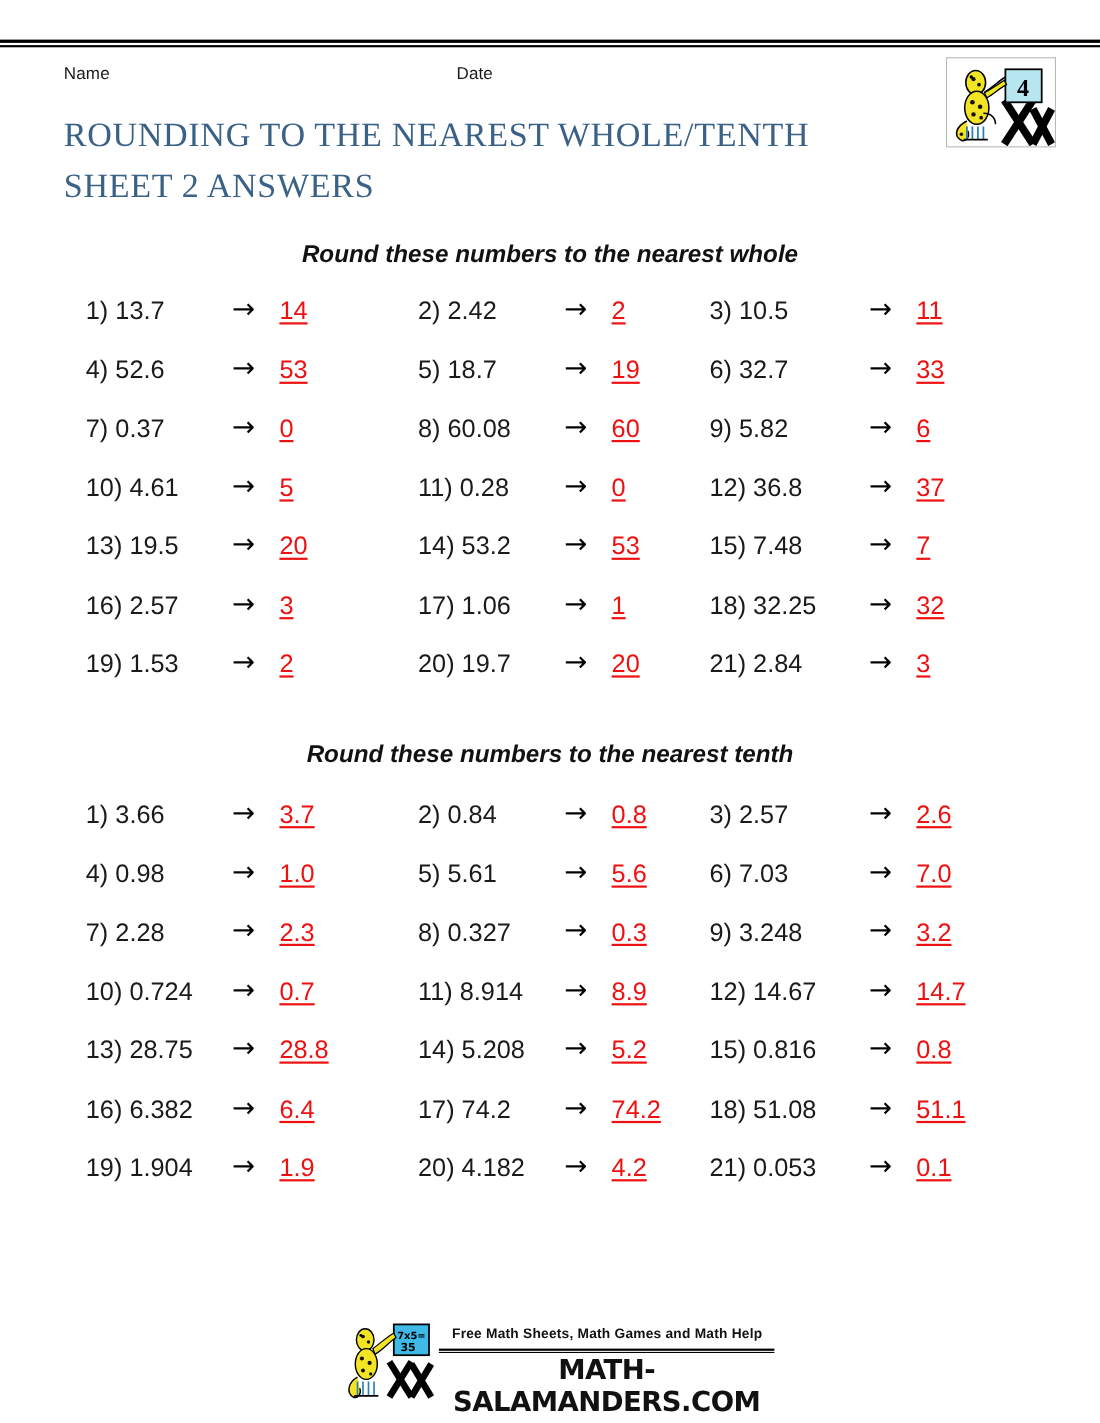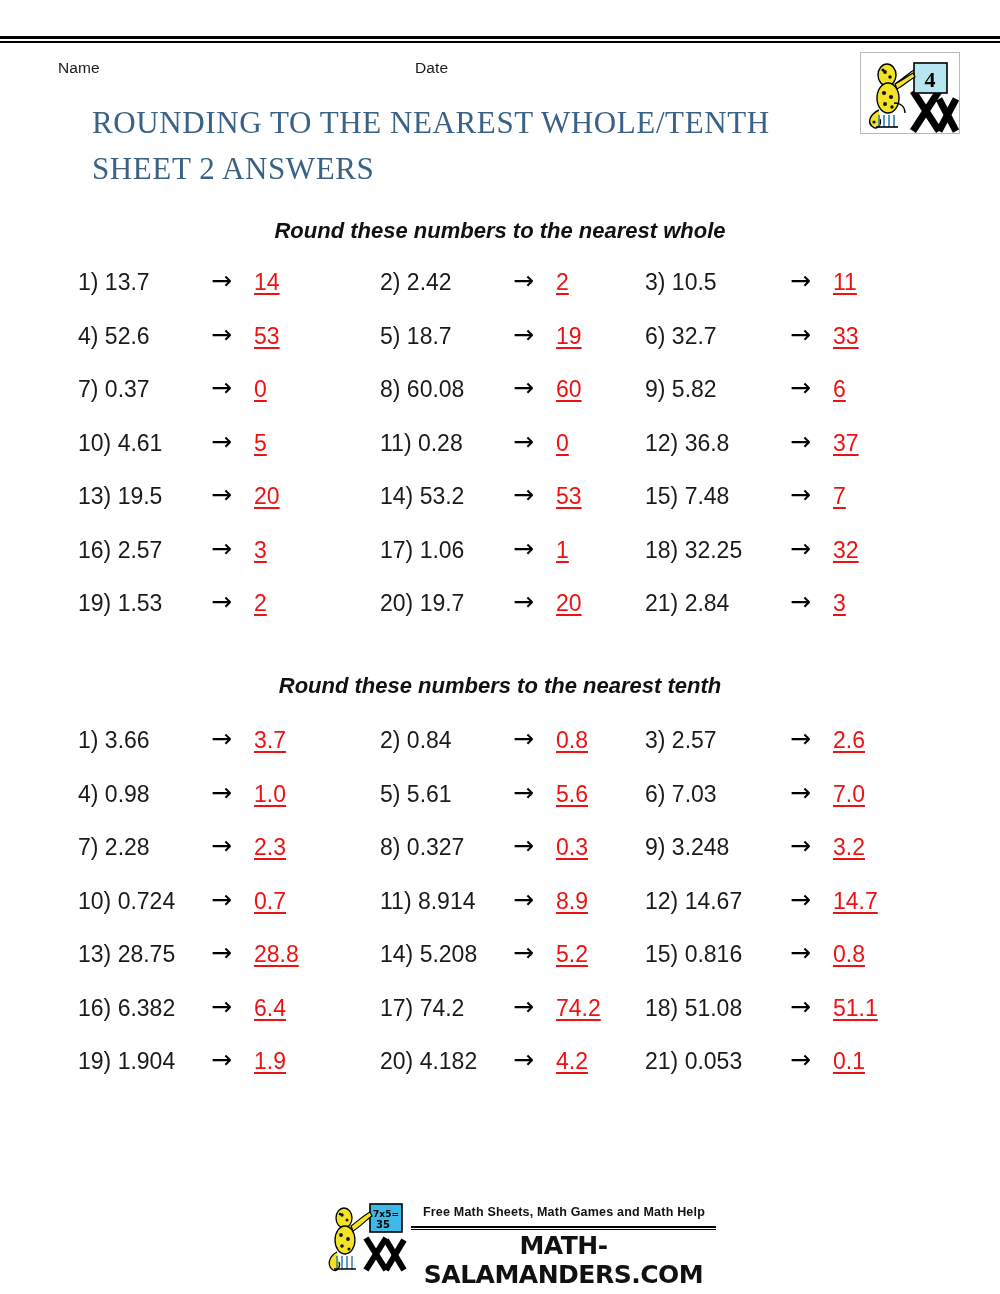--- a/index.html
+++ b/index.html
@@ -66,21 +66,20 @@
     top: 100px;
     width: 780px;
   }
   .title-line {
     font-family: "Liberation Serif", serif;
     font-size: 31px;
     line-height: 46px;
     color: #3a6186;
     letter-spacing: 0.6px;
     white-space: nowrap;
-    margin-left: 34px;
   }
 
   
   .badge {
     position: absolute;
     left: 860px;
     top: 52px;
     width: 100px;
     height: 82px;
     border: 1px solid #b9b9b9;
@@ -157,21 +156,21 @@
     text-decoration-color: #ee1111;
     text-underline-offset: 3px;
     white-space: nowrap;
   }
   .cell-2 .arrow { left: 145px; }
   .cell-2 .ans   { left: 188px; }
 
   
   .footer {
     position: absolute;
-    left: 326px;
+    left: 314px;
     top: 1198px;
     width: 395px;
     height: 80px;
   }
   .footer-tag {
     position: absolute;
     left: 88px;
     top: 7px;
     width: 300px;
     text-align: center;

